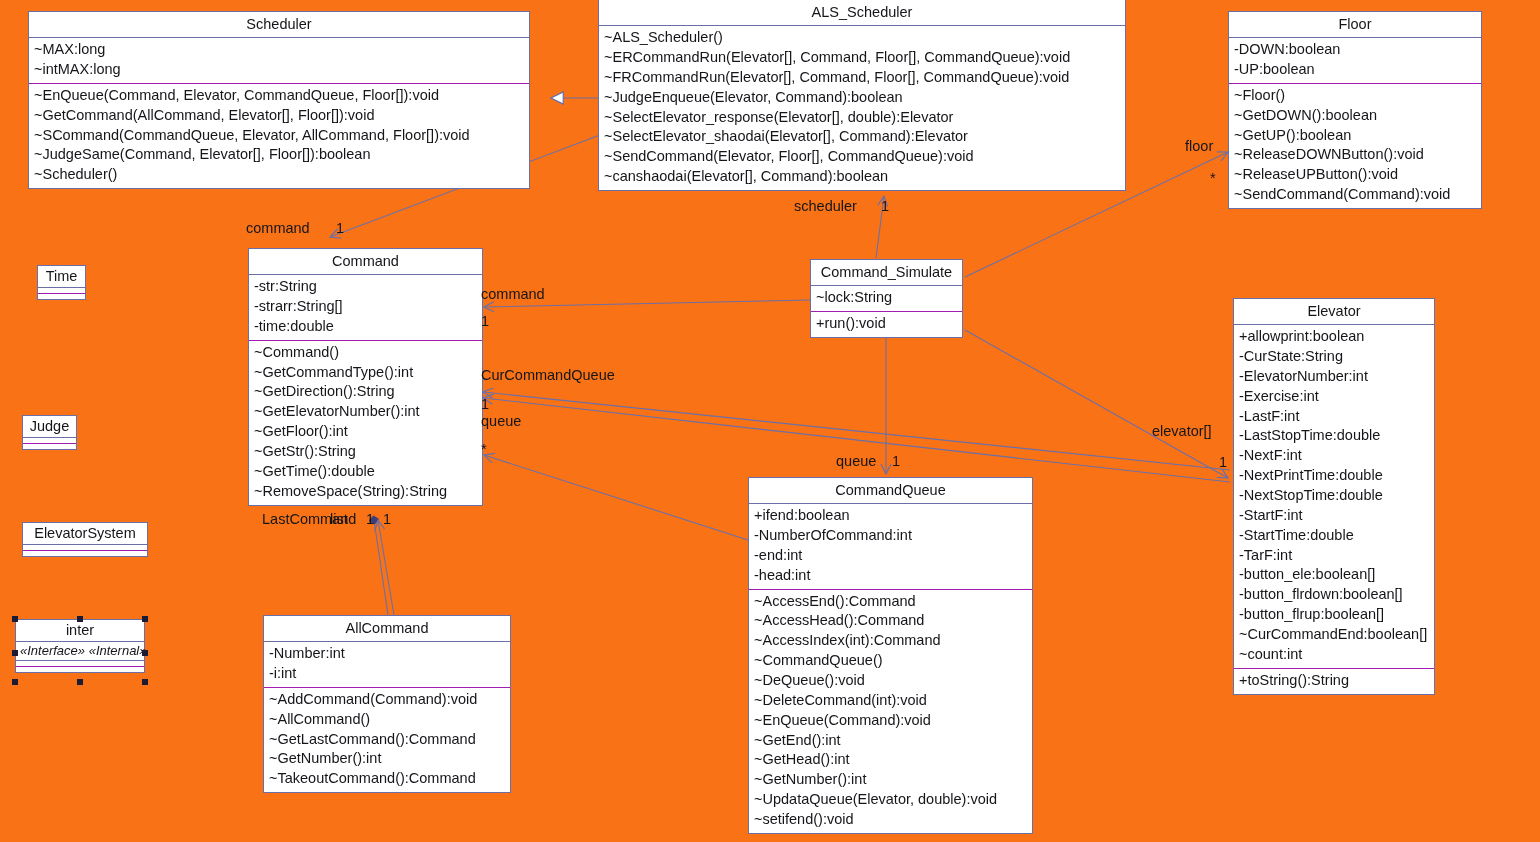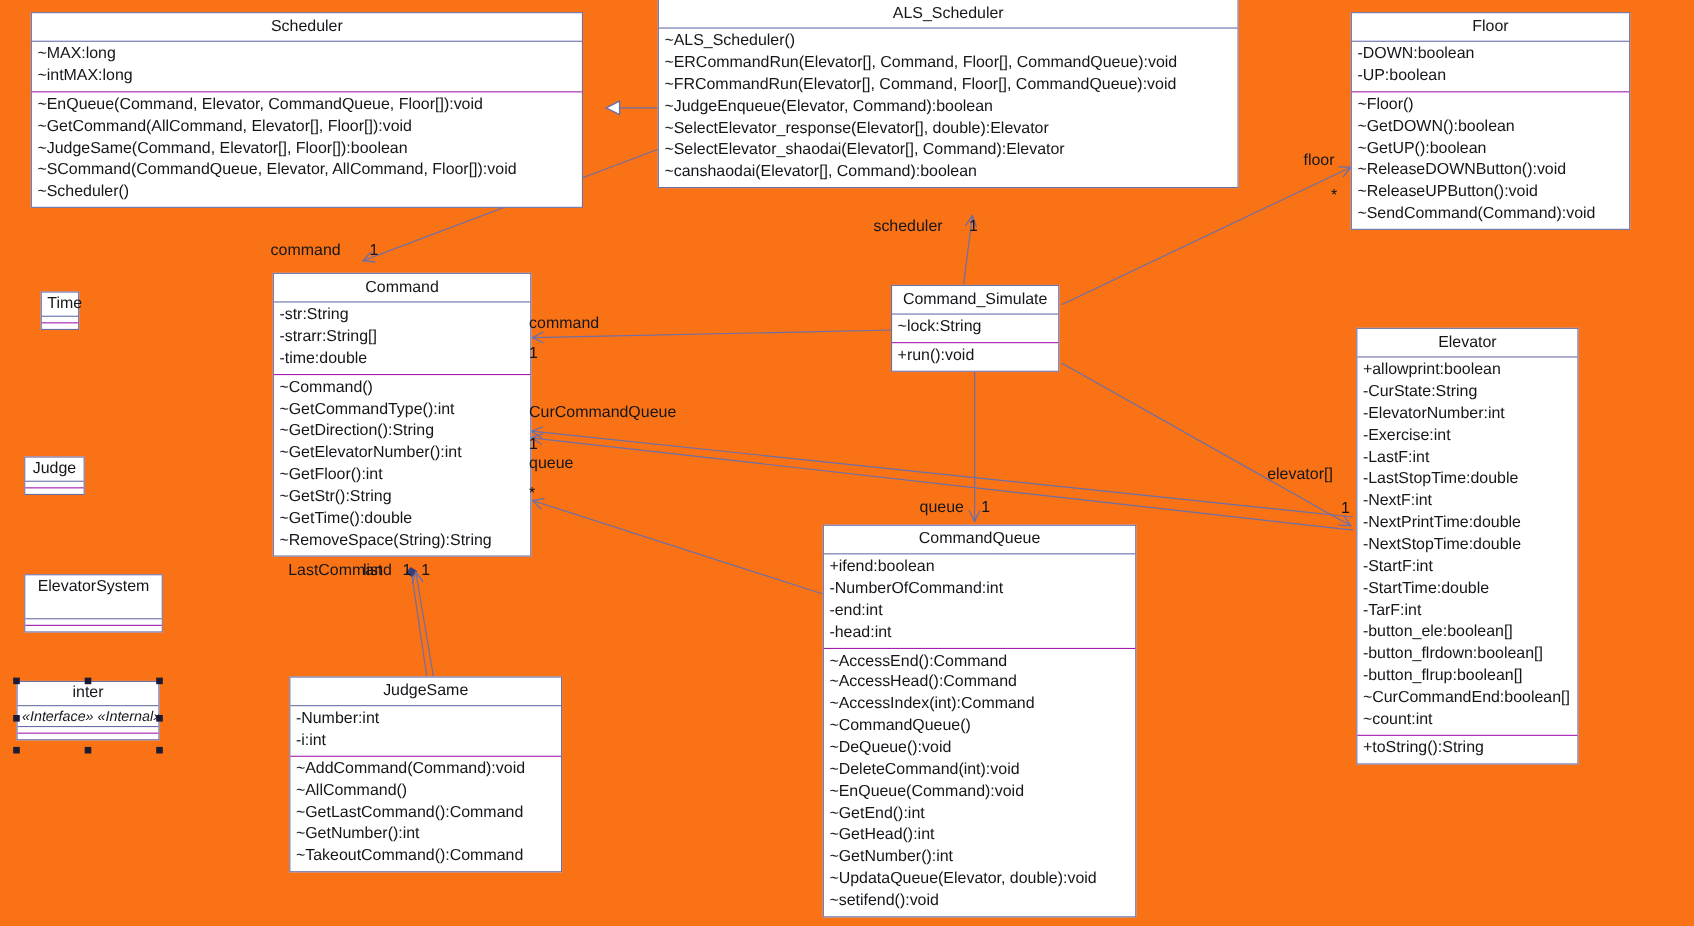--- a/index.html
+++ b/index.html
@@ -127,35 +127,36 @@
 
   <div class="uml-class" style="left:28px; top:11px; width:502px;">
     <div class="uml-title">Scheduler</div>
     <div class="uml-compartment">
       <div class="uml-member">~MAX:long</div>
       <div class="uml-member">~intMAX:long</div>
     </div>
     <div class="uml-compartment">
       <div class="uml-member">~EnQueue(Command, Elevator, CommandQueue, Floor[]):void</div>
       <div class="uml-member">~GetCommand(AllCommand, Elevator[], Floor[]):void</div>
+      <div class="uml-member">~SCommand(CommandQueue, Elevator, AllCommand, Floor[]):void</div>
       <div class="uml-member">~JudgeSame(Command, Elevator[], Floor[]):boolean</div>
-      <div class="uml-member">~SCommand(CommandQueue, Elevator, AllCommand, Floor[]):void</div>
       <div class="uml-member">~Scheduler()</div>
     </div>
   </div>
 
   <div class="uml-class" style="left:598px; top:-12px; width:528px;">
     <div class="uml-title" style="padding-top:14px;">ALS_Scheduler</div>
     <div class="uml-compartment">
       <div class="uml-member">~ALS_Scheduler()</div>
       <div class="uml-member">~ERCommandRun(Elevator[], Command, Floor[], CommandQueue):void</div>
       <div class="uml-member">~FRCommandRun(Elevator[], Command, Floor[], CommandQueue):void</div>
       <div class="uml-member">~JudgeEnqueue(Elevator, Command):boolean</div>
       <div class="uml-member">~SelectElevator_response(Elevator[], double):Elevator</div>
       <div class="uml-member">~SelectElevator_shaodai(Elevator[], Command):Elevator</div>
+      <div class="uml-member">~SendCommand(Elevator, Floor[], CommandQueue):void</div>
       <div class="uml-member">~canshaodai(Elevator[], Command):boolean</div>
     </div>
   </div>
 
   <div class="uml-class" style="left:1228px; top:11px; width:254px;">
     <div class="uml-title">Floor</div>
     <div class="uml-compartment">
       <div class="uml-member">-DOWN:boolean</div>
       <div class="uml-member">-UP:boolean</div>
     </div>
@@ -242,48 +243,48 @@
       <div class="uml-member">~EnQueue(Command):void</div>
       <div class="uml-member">~GetEnd():int</div>
       <div class="uml-member">~GetHead():int</div>
       <div class="uml-member">~GetNumber():int</div>
       <div class="uml-member">~UpdataQueue(Elevator, double):void</div>
       <div class="uml-member">~setifend():void</div>
     </div>
   </div>
 
   <div class="uml-class" style="left:263px; top:615px; width:248px;">
-    <div class="uml-title">JudgeSame</div>
+    <div class="uml-title">AllCommand</div>
     <div class="uml-compartment">
       <div class="uml-member">-Number:int</div>
       <div class="uml-member">-i:int</div>
     </div>
     <div class="uml-compartment">
       <div class="uml-member">~AddCommand(Command):void</div>
       <div class="uml-member">~AllCommand()</div>
       <div class="uml-member">~GetLastCommand():Command</div>
       <div class="uml-member">~GetNumber():int</div>
       <div class="uml-member">~TakeoutCommand():Command</div>
     </div>
   </div>
 
-  <div class="uml-class" style="left:37px; top:265px; width:35px;">
+  <div class="uml-class" style="left:37px; top:265px; width:49px;">
     <div class="uml-title" style="padding:1px 5px 2px 5px;">Time</div>
     <div class="uml-compartment empty-thin"></div>
     <div class="uml-compartment empty-thin"></div>
   </div>
 
   <div class="uml-class" style="left:22px; top:371px; width:55px;margin-top:44px;">
     <div class="uml-title" style="padding:1px 5px 2px 5px;">Judge</div>
     <div class="uml-compartment empty-thin"></div>
     <div class="uml-compartment empty-thin"></div>
   </div>
 
   <div class="uml-class" style="left:22px; top:522px; width:126px;">
-    <div class="uml-title" style="padding:1px 5px 20px 5px;">ElevatorSystem</div>
+    <div class="uml-title" style="padding:1px 5px 2px 5px;">ElevatorSystem</div>
     <div class="uml-compartment empty-thin"></div>
     <div class="uml-compartment empty-thin"></div>
   </div>
 
   <div class="uml-class" style="left:15px; top:619px; width:130px;">
     <div class="uml-title" style="padding:1px 5px 2px 5px;">inter</div>
     <div class="uml-stereo">«Interface» «Internal»</div>
     <div class="uml-compartment empty-thin"></div>
     <div class="uml-compartment empty-thin"></div>
   </div>

